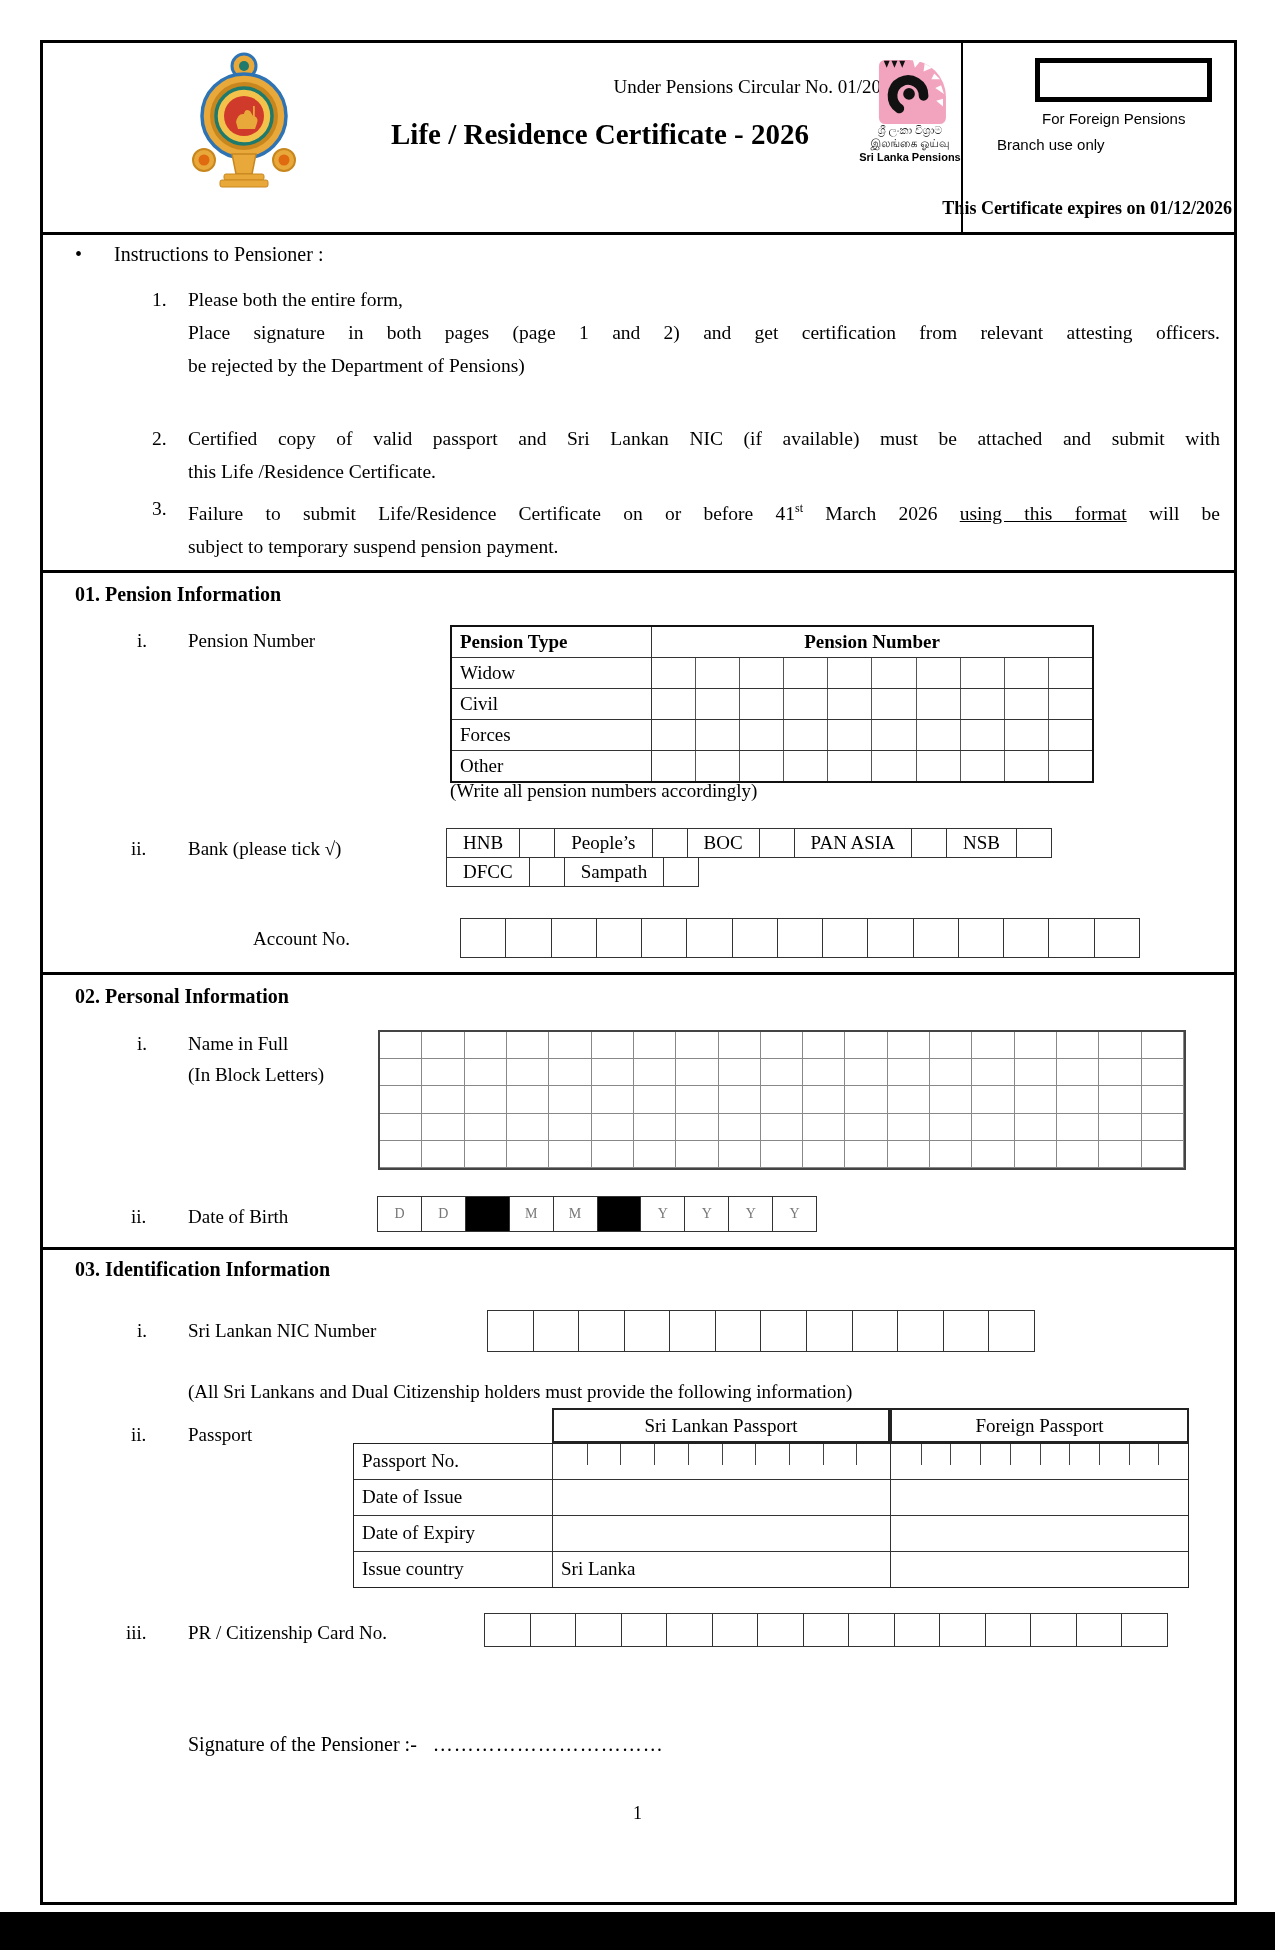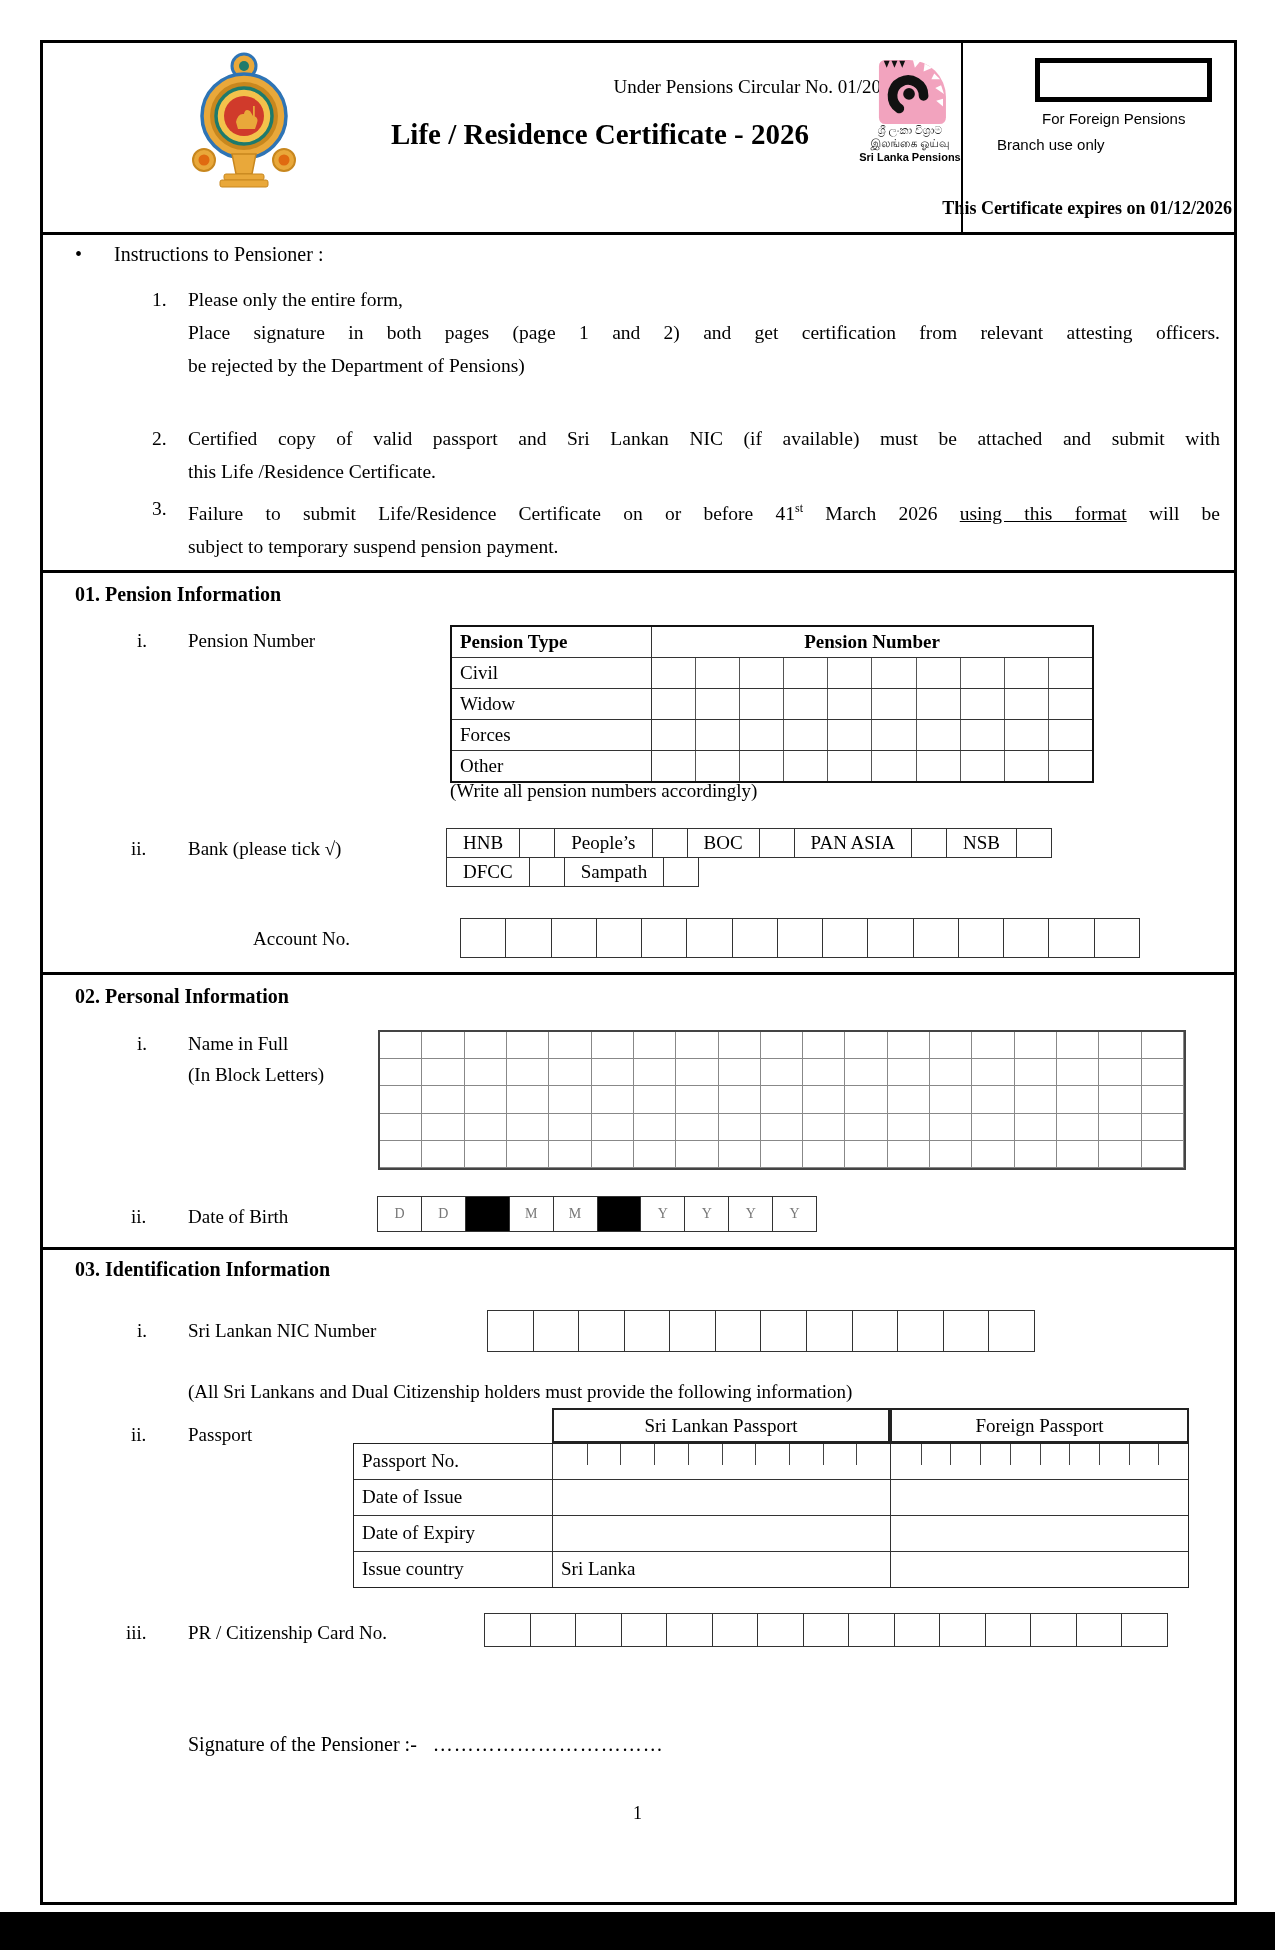--- a/index.html
+++ b/index.html
@@ -159,21 +159,21 @@
   <div class="abs foreign-l2 sans">Branch use only</div>
   <div class="abs expiry">This Certificate expires on 01/12/2026</div>
 
   <div class="abs inst-title">
     <span class="inst-bullet">•</span><span>Instructions to Pensioner :</span>
   </div>
 
   <div class="abs inst-item" id="item1">
     <span class="inst-num">1.</span>
     <div class="inst-lines">
-      <div class="line">Please only the entire form,</div>
+      <div class="line">Please both the entire form,</div>
       <div class="line just">Place signature in both pages (page 1 and 2) and get certification from relevant attesting officers.</div>
       <div class="line">be rejected by the Department of Pensions)</div>
     </div>
   </div>
 
   <div class="abs inst-item" id="item2">
     <span class="inst-num">2.</span>
     <div class="inst-lines">
       <div class="line just">Certified copy of valid passport and Sri Lankan NIC (if available) must be attached and submit with</div>
       <div class="line">this Life /Residence Certificate.</div>
@@ -192,36 +192,36 @@
   <div class="abs rn" style="left:137px;top:630px">i.</div>
   <div class="abs lbl" style="left:188px;top:630px">Pension Number</div>
 
   <div class="abs pension-table">
     <div class="p-row p-head">
       <div class="p-label">Pension Type</div>
       <div class="p-num-head">Pension Number</div>
     </div>
     <div class="p-rows">
         <div class="p-row">
-          <div class="p-label">Civil</div>
+          <div class="p-label">Widow</div>
           <div class="p-cells">
             <div class="cell"></div>
             <div class="cell"></div>
             <div class="cell"></div>
             <div class="cell"></div>
             <div class="cell"></div>
             <div class="cell"></div>
             <div class="cell"></div>
             <div class="cell"></div>
             <div class="cell"></div>
             <div class="cell"></div>
           </div>
         </div>
         <div class="p-row">
-          <div class="p-label">Widow</div>
+          <div class="p-label">Civil</div>
           <div class="p-cells">
             <div class="cell"></div>
             <div class="cell"></div>
             <div class="cell"></div>
             <div class="cell"></div>
             <div class="cell"></div>
             <div class="cell"></div>
             <div class="cell"></div>
             <div class="cell"></div>
             <div class="cell"></div>

